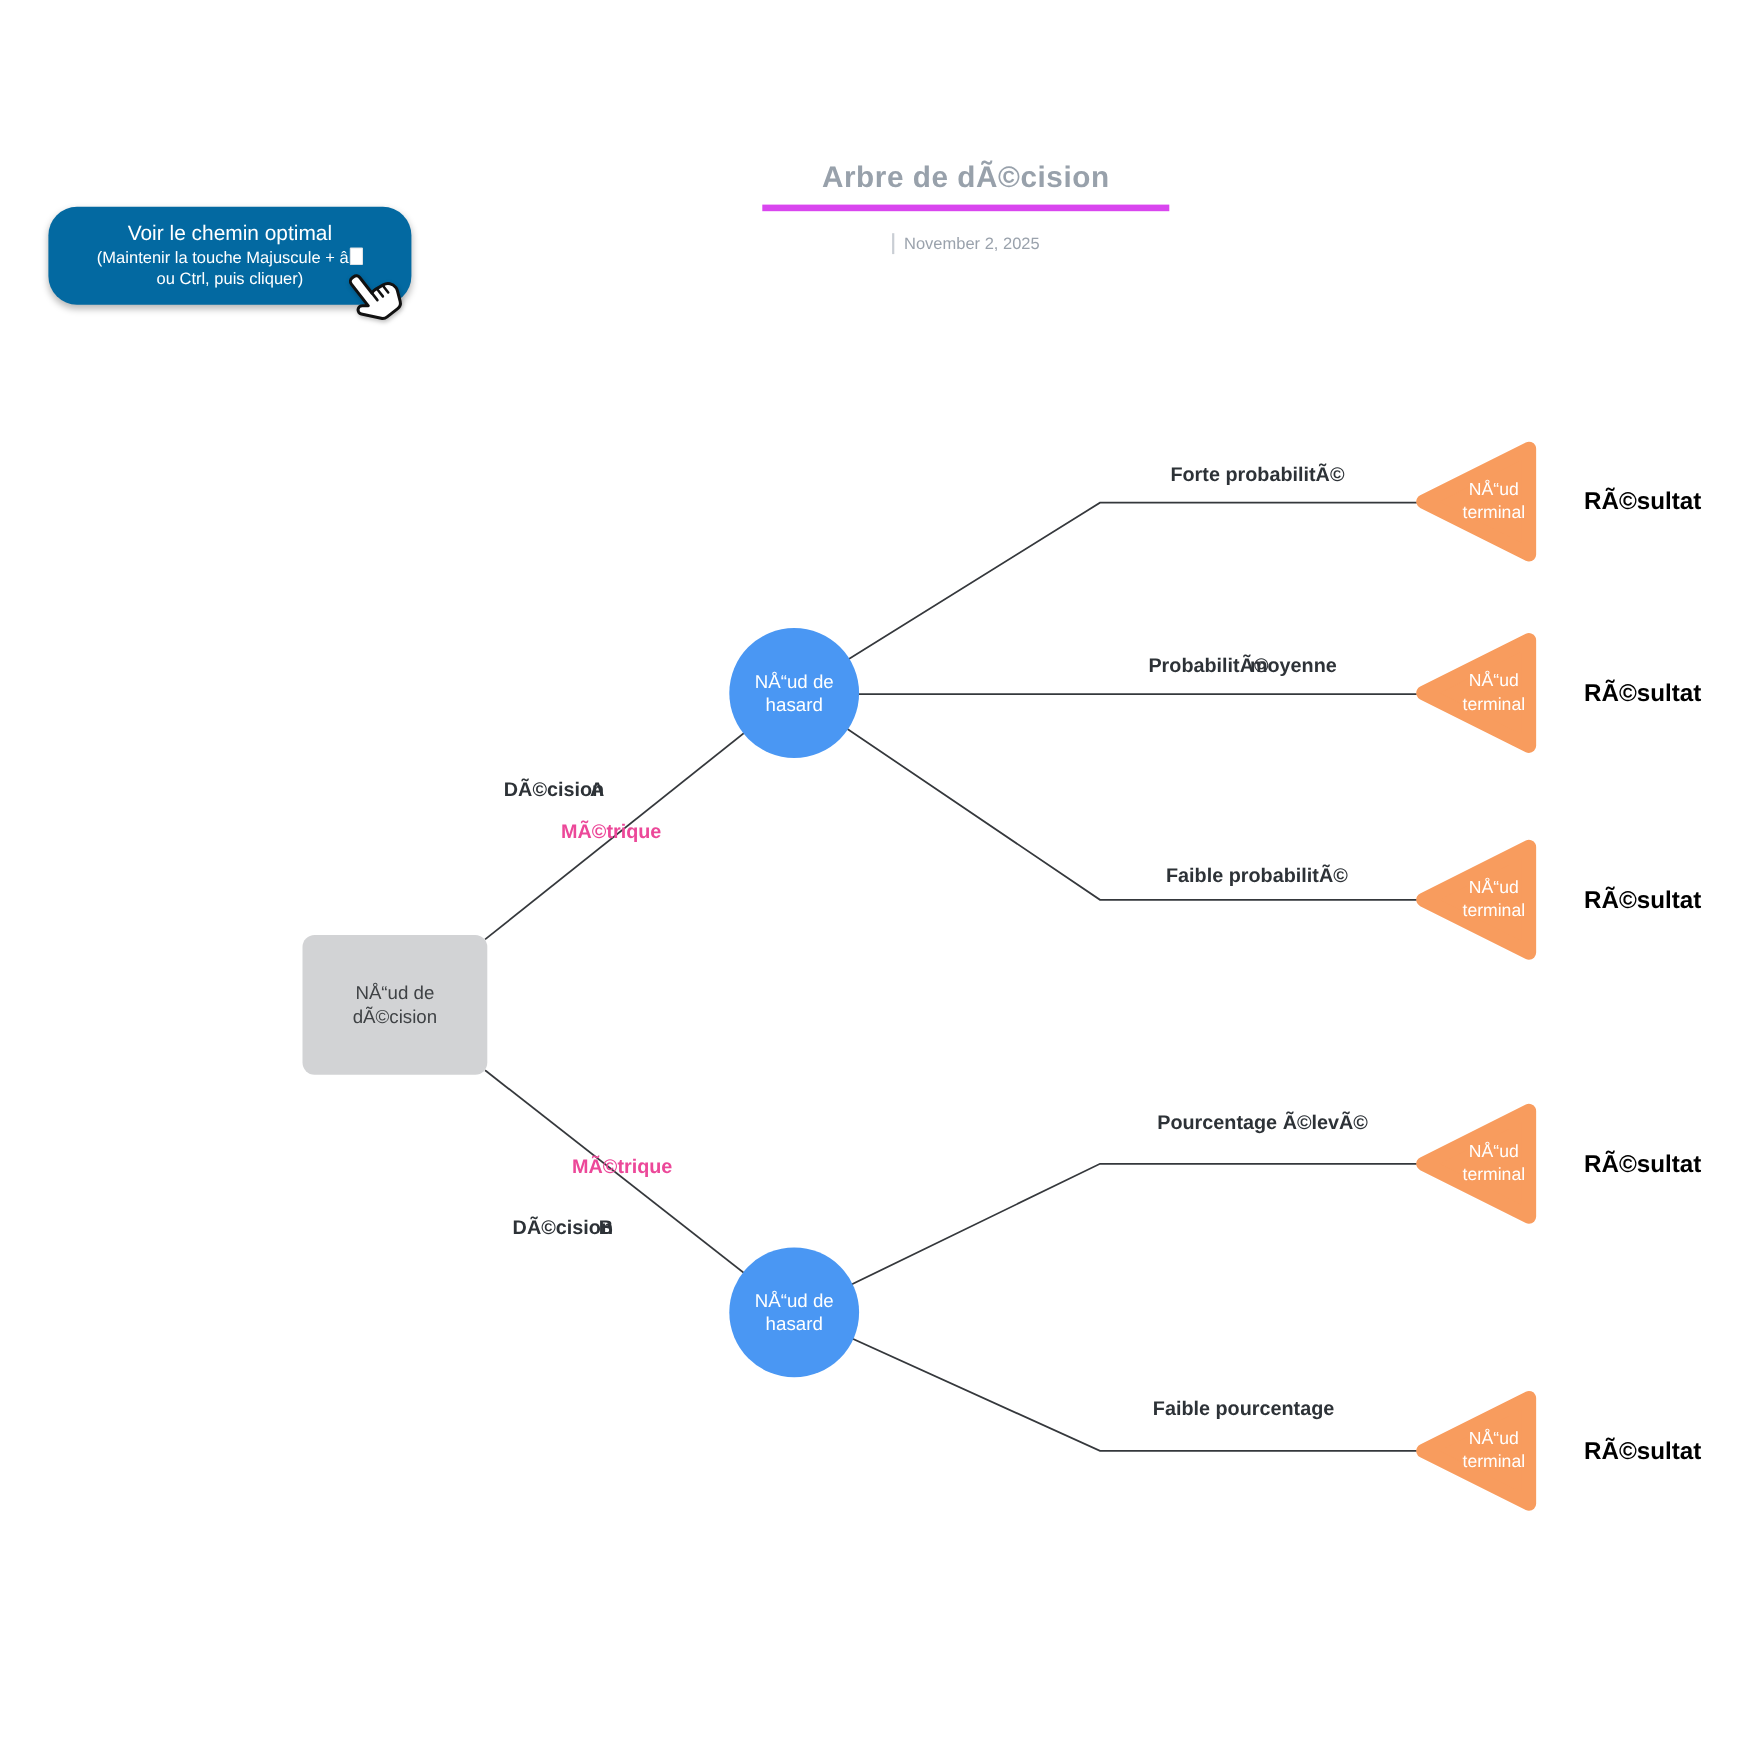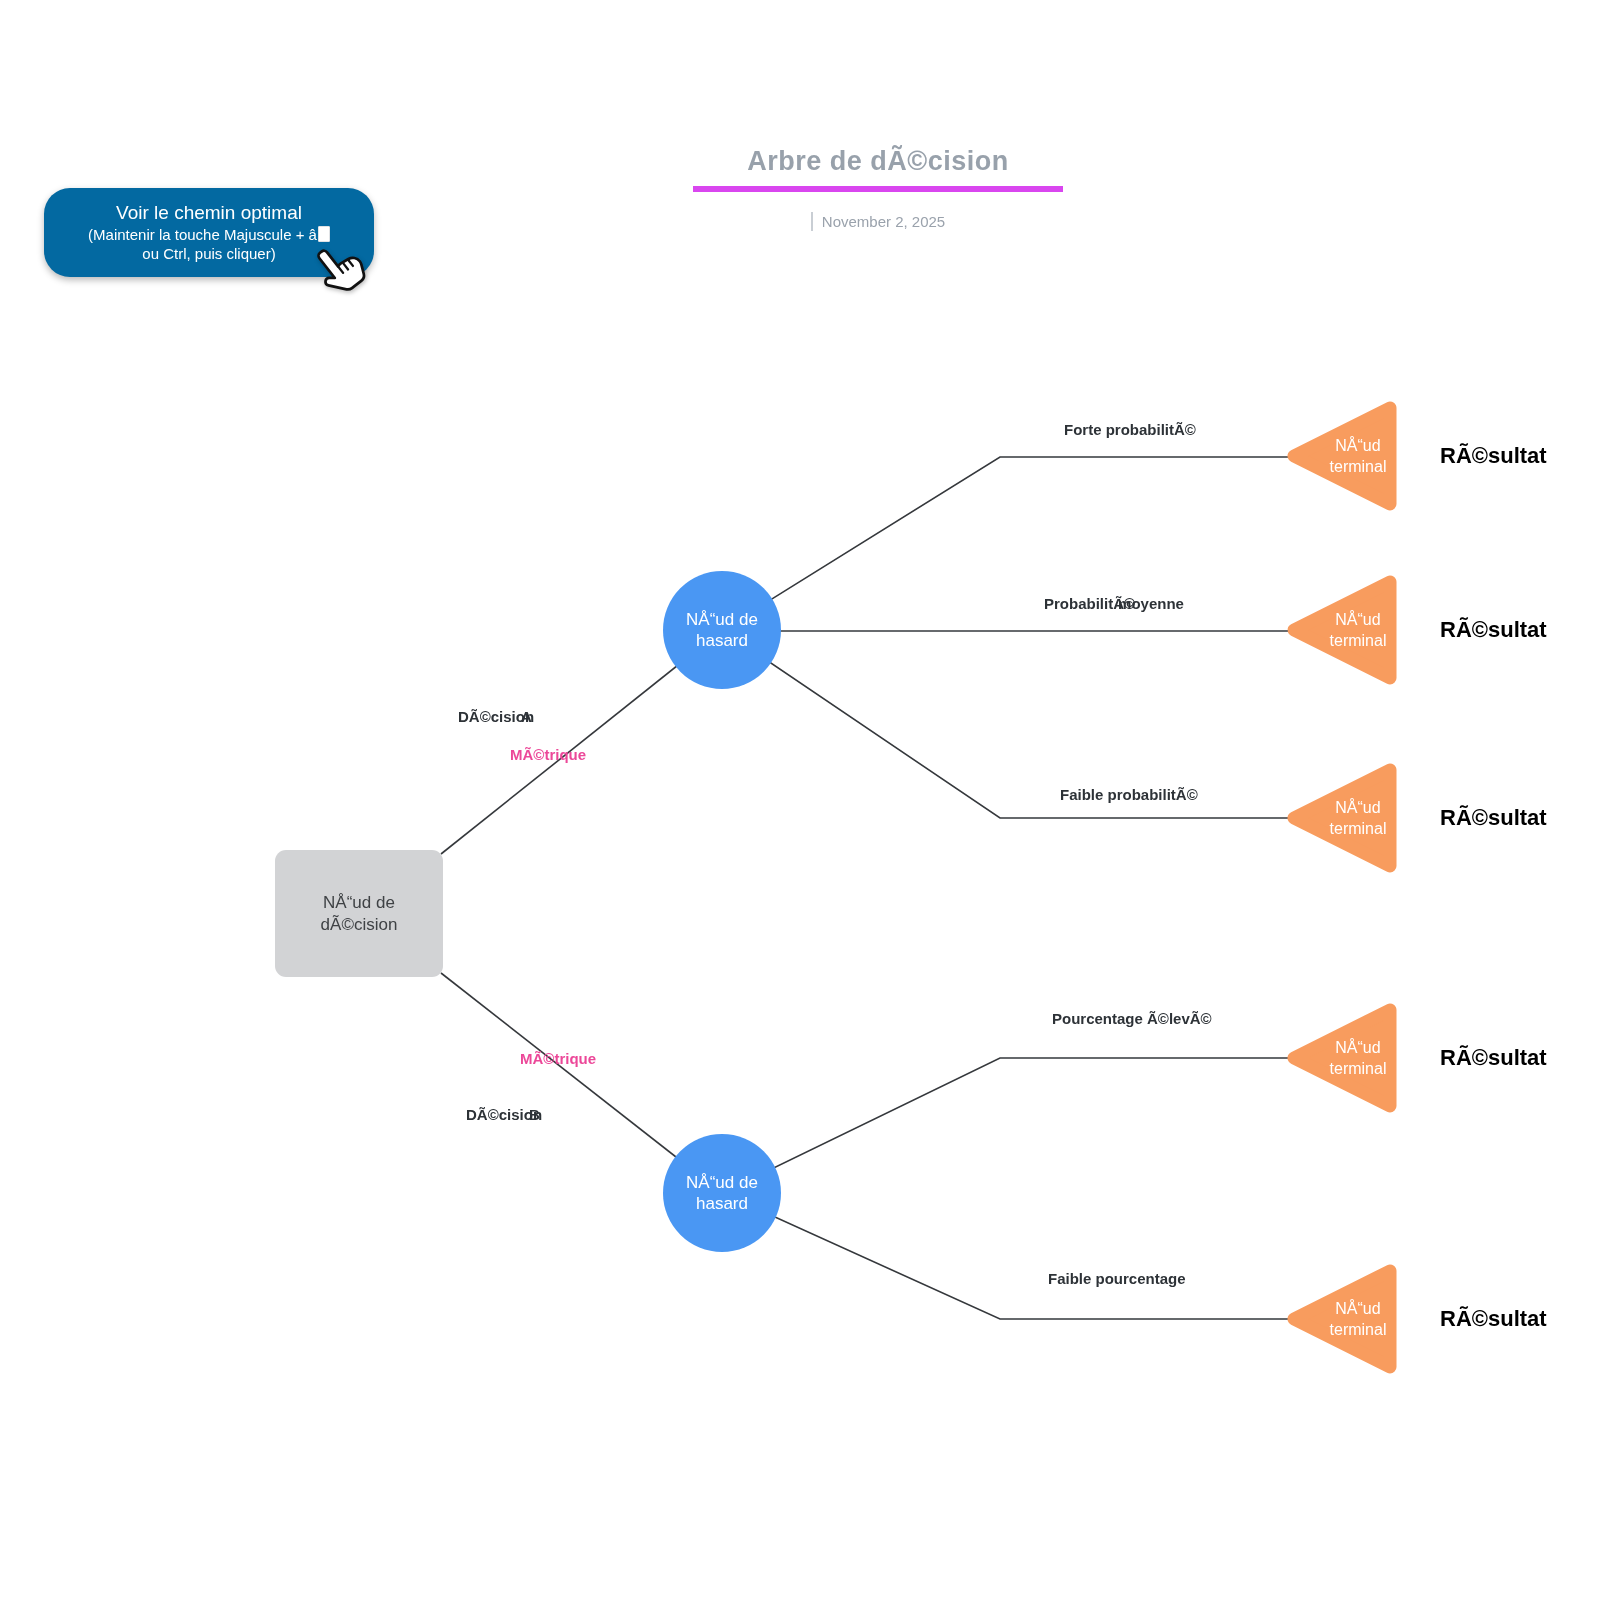--- a/index.html
+++ b/index.html
@@ -40,21 +40,21 @@
   .chance-bottom{left:663px;top:1134px;}
 
   .terminal{position:absolute;left:1282px;width:120px;height:124px;z-index:3;}
   .terminal .tri{position:absolute;left:0;top:0;}
   .terminal .tlabel{position:absolute;left:32px;top:50%;transform:translateY(-50%);
                     width:88px;text-align:center;color:#ffffff;font-size:16px;line-height:21px;}
   .result{position:absolute;left:1440px;z-index:2;font-size:22px;font-weight:bold;
           color:#000000;white-space:nowrap;}
 
   
-  .elabel{position:absolute;z-index:2;font-size:15px;font-weight:bold;color:#2D3237;white-space:nowrap;}
+  .elabel{position:absolute;z-index:2;font-size:18px;font-weight:bold;color:#2D3237;white-space:nowrap;}
   .elabel.regular{font-weight:bold;color:#ec4899;}
   .overlap{margin-left:-13px;}
   .overlap-wide{margin-left:-17px;}
 </style>
 </head>
 <body>
 
 <div class="canvas">
 
   <svg class="edges" width="1599" height="1599">

